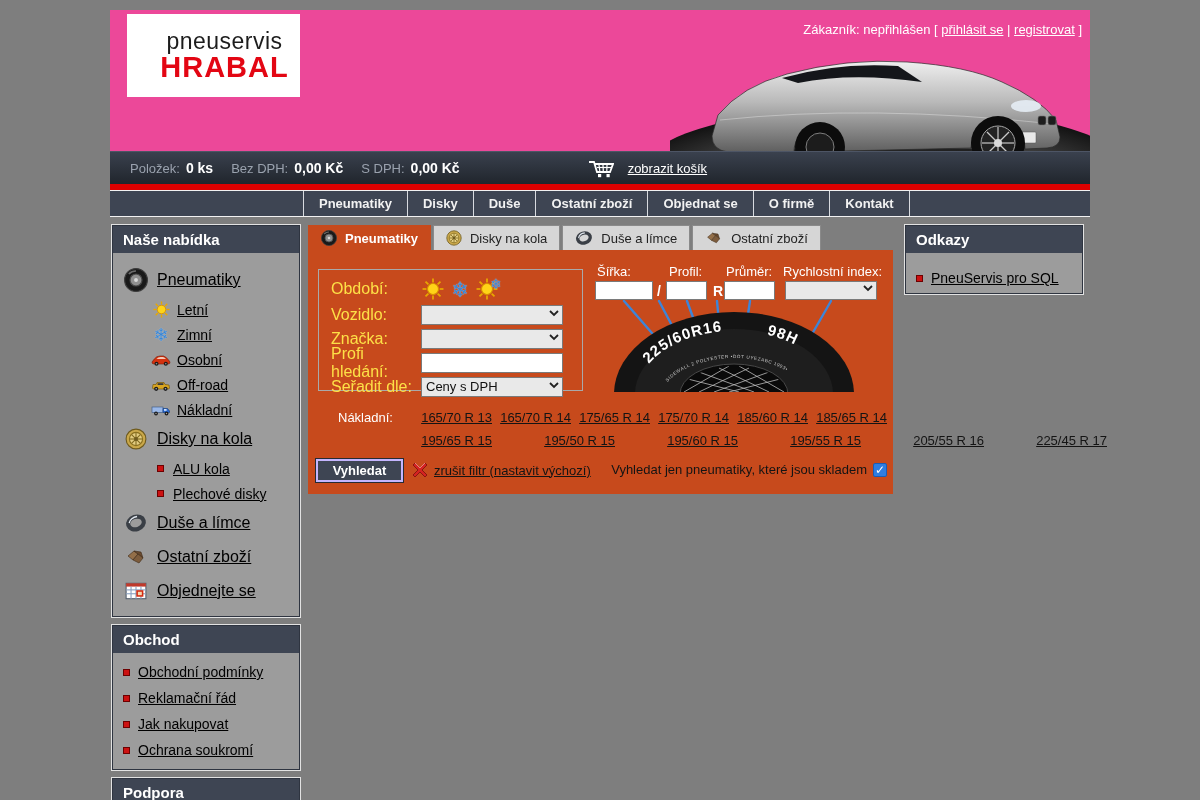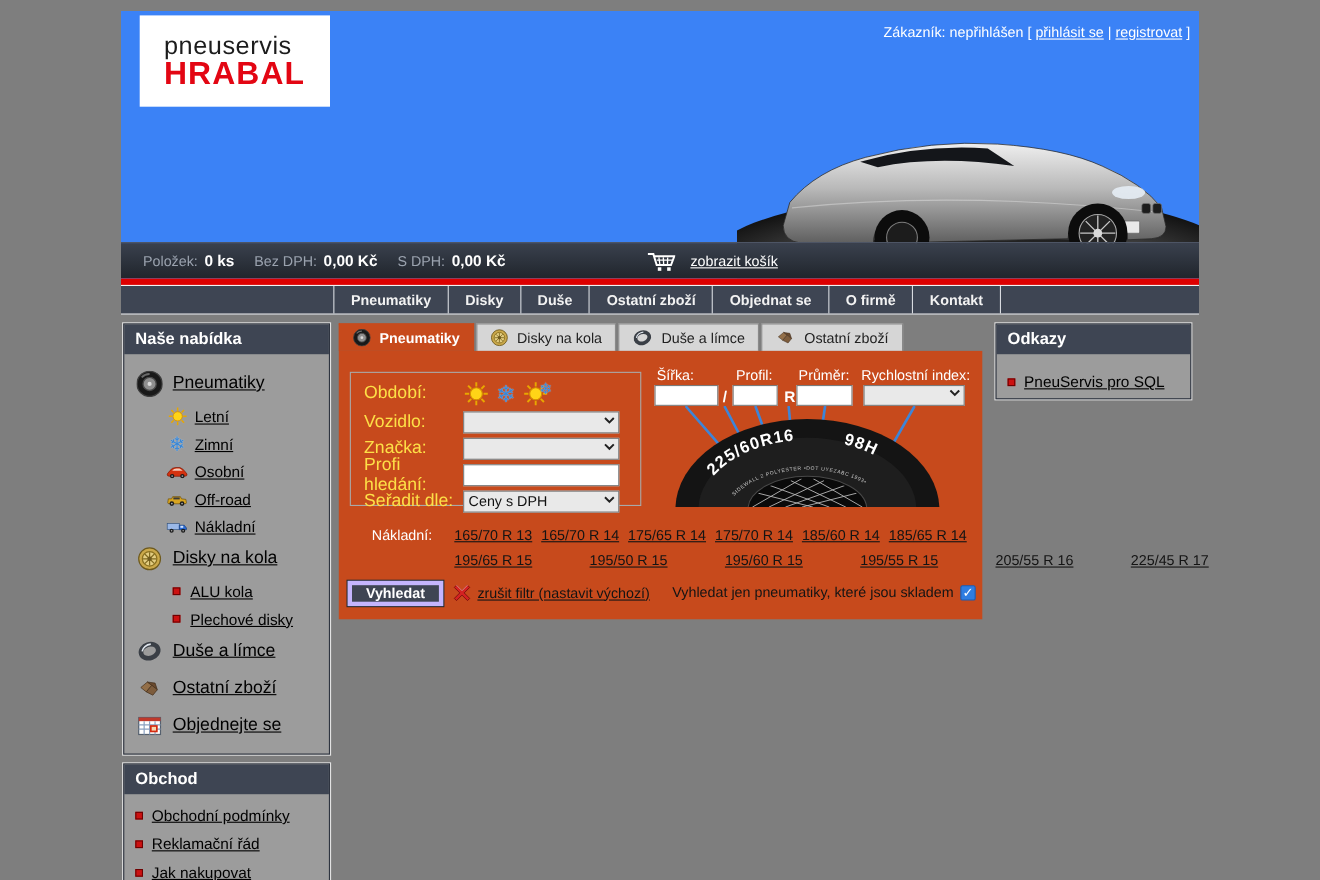--- a/index.html
+++ b/index.html
@@ -1,21 +1,21 @@
 <!DOCTYPE html>
 <html><head>
 <meta charset="utf-8">
 <style>
   * { margin:0; padding:0; box-sizing:border-box; }
   html,body { width:1200px; height:800px; overflow:hidden; }
   body { background:#7e7e7e; font-family:"Liberation Sans","DejaVu Sans",sans-serif; }
   .site { width:980px; margin:10px 0 0 110px; position:relative; }
 
   
-  .hdr { position:relative; height:243px; background:#3b82f6; overflow:hidden; }
+  .hdr { position:relative; height:174px; background:#ec4899; overflow:hidden;text-align:center; }
   .logo-box { position:absolute; left:17px; top:4px; width:173px; height:83px; background:#fff;
               display:flex; flex-direction:column; justify-content:center; padding-left:22px; }
   .logo-l1 { font-size:23px; color:#1c1c1c; letter-spacing:.5px; }
   .logo-l2 { font-size:29px; font-weight:bold; color:#e30613; letter-spacing:1px; margin-top:-4px; }
   .cust { position:absolute; top:12px; right:8px; color:#fff; font-size:13px; }
   .cust a { color:#fff; }
   .car-wrap { position:absolute; right:0; bottom:0; width:420px; height:168px; }
   .cart-strip { position:absolute; left:0; bottom:0; width:100%; height:33px;
                 background:linear-gradient(#3a414e,#20252c); border-top:1px solid #4d5565;
                 display:flex; align-items:center; font-size:13px; color:#9aa2ae; padding-left:20px; }
@@ -80,26 +80,26 @@
   .zl { position:absolute; color:#fff; font-size:13px; top:0; }
   .zi { position:absolute; top:17px; height:19px; border:1px solid #7a7a7a; background:#fff; font-size:13px; padding:0 3px; }
   .zsep { position:absolute; top:19px; color:#fff; font-weight:bold; font-size:14px; }
   .zsel { position:absolute; top:17px; left:192px; width:92px; height:19px; }
   .lines { position:absolute; left:0; top:36px; pointer-events:none; }
   .tiresvg { position:absolute; left:16px; top:44px; }
 
   .presets { position:absolute; left:0; top:157px; width:585px; }
   .presets .plab { position:absolute; left:30px; top:3px; color:#fff; font-size:13px; }
   .prow { position:absolute; left:105px; display:flex; }
-  .prow a { width:79px; color:#141414; font-size:13px; }
+  .prow a { width:79px; color:#141414; font-size:13px;text-align:right; }
   .prow.r1 { top:3px; } .prow.r2 { top:26px;gap:44px; }
 
   .actions { position:absolute; left:0; top:206px; width:585px; height:30px; }
   .btn-search { position:absolute; left:8px; top:3px; width:87px; height:23px; background:#3e4553;
-                color:#fff; font-weight:bold; font-size:13px; border:4px solid #c4b5fd;
+                color:#fff; font-weight:bold; font-size:13px; border:2px solid #c4b5fd;
                 box-shadow:0 0 0 1px #262b33; cursor:pointer; }
   .reset { position:absolute; left:104px; top:6px; display:flex; align-items:center;justify-content:center; }
   .reset a { color:#141414; font-size:13px; margin-left:6px; }
   .stock { position:absolute; right:6px; top:6px; display:flex; align-items:center; }
   .stock .slab { color:#141414; font-size:13px; margin-right:6px; }
   .chk { width:14px; height:14px; background:#2f7de1; border:1px solid #1b5cb4; border-radius:2px;
          color:#fff; font-size:12px; line-height:13px; text-align:center; cursor:pointer; }
 
   a { text-decoration:underline; cursor:pointer; }
 </style>

